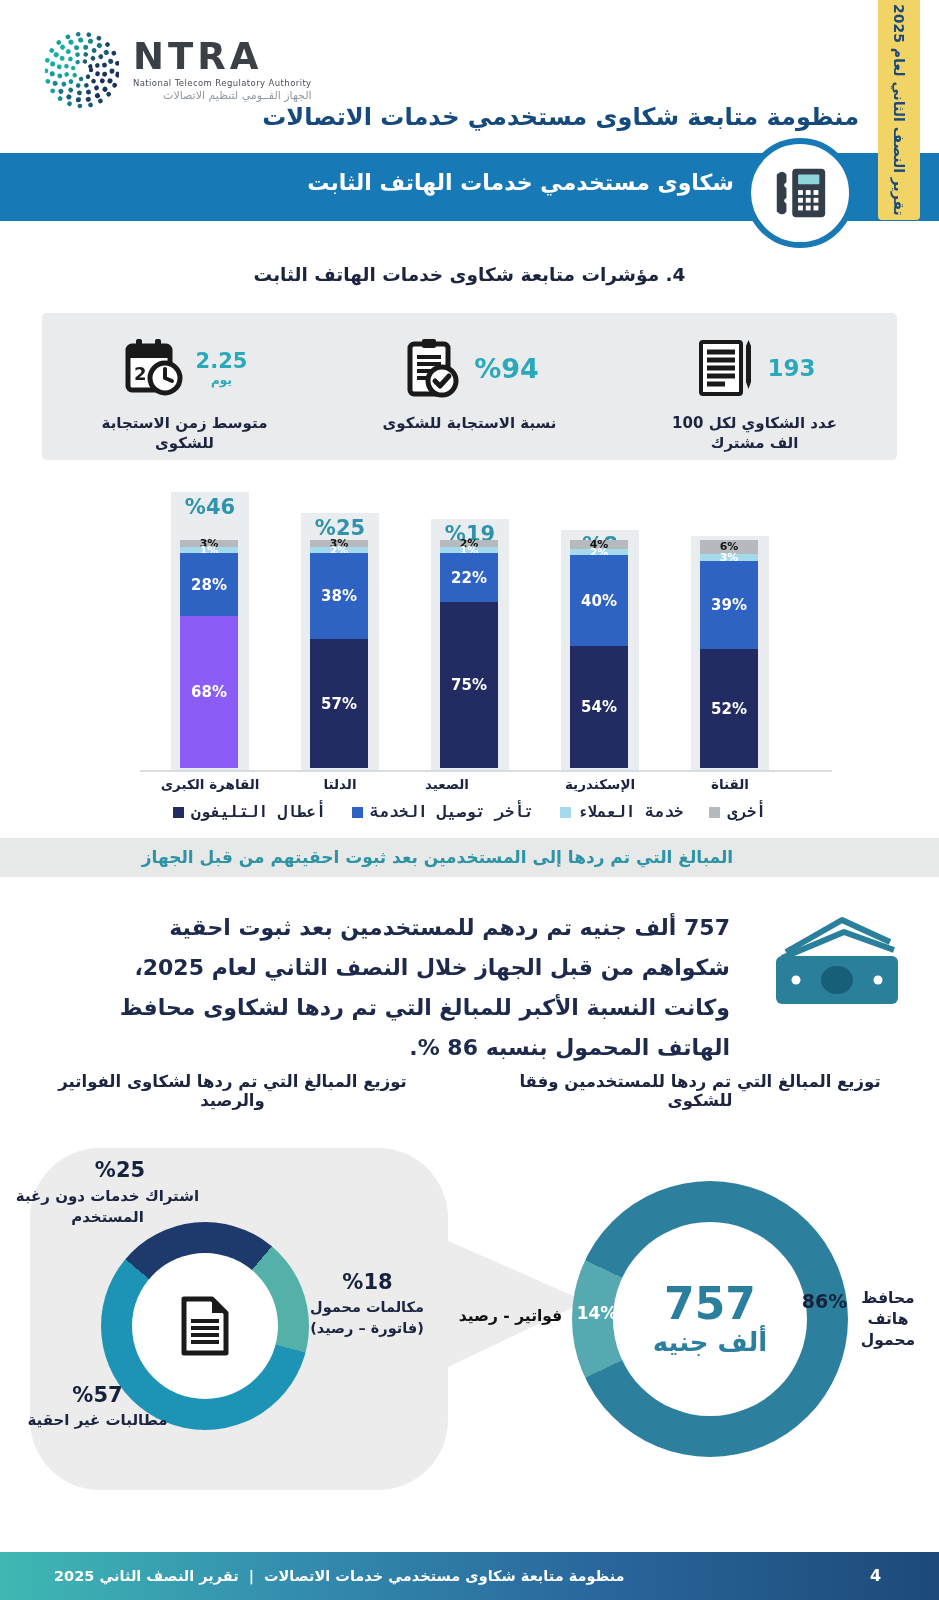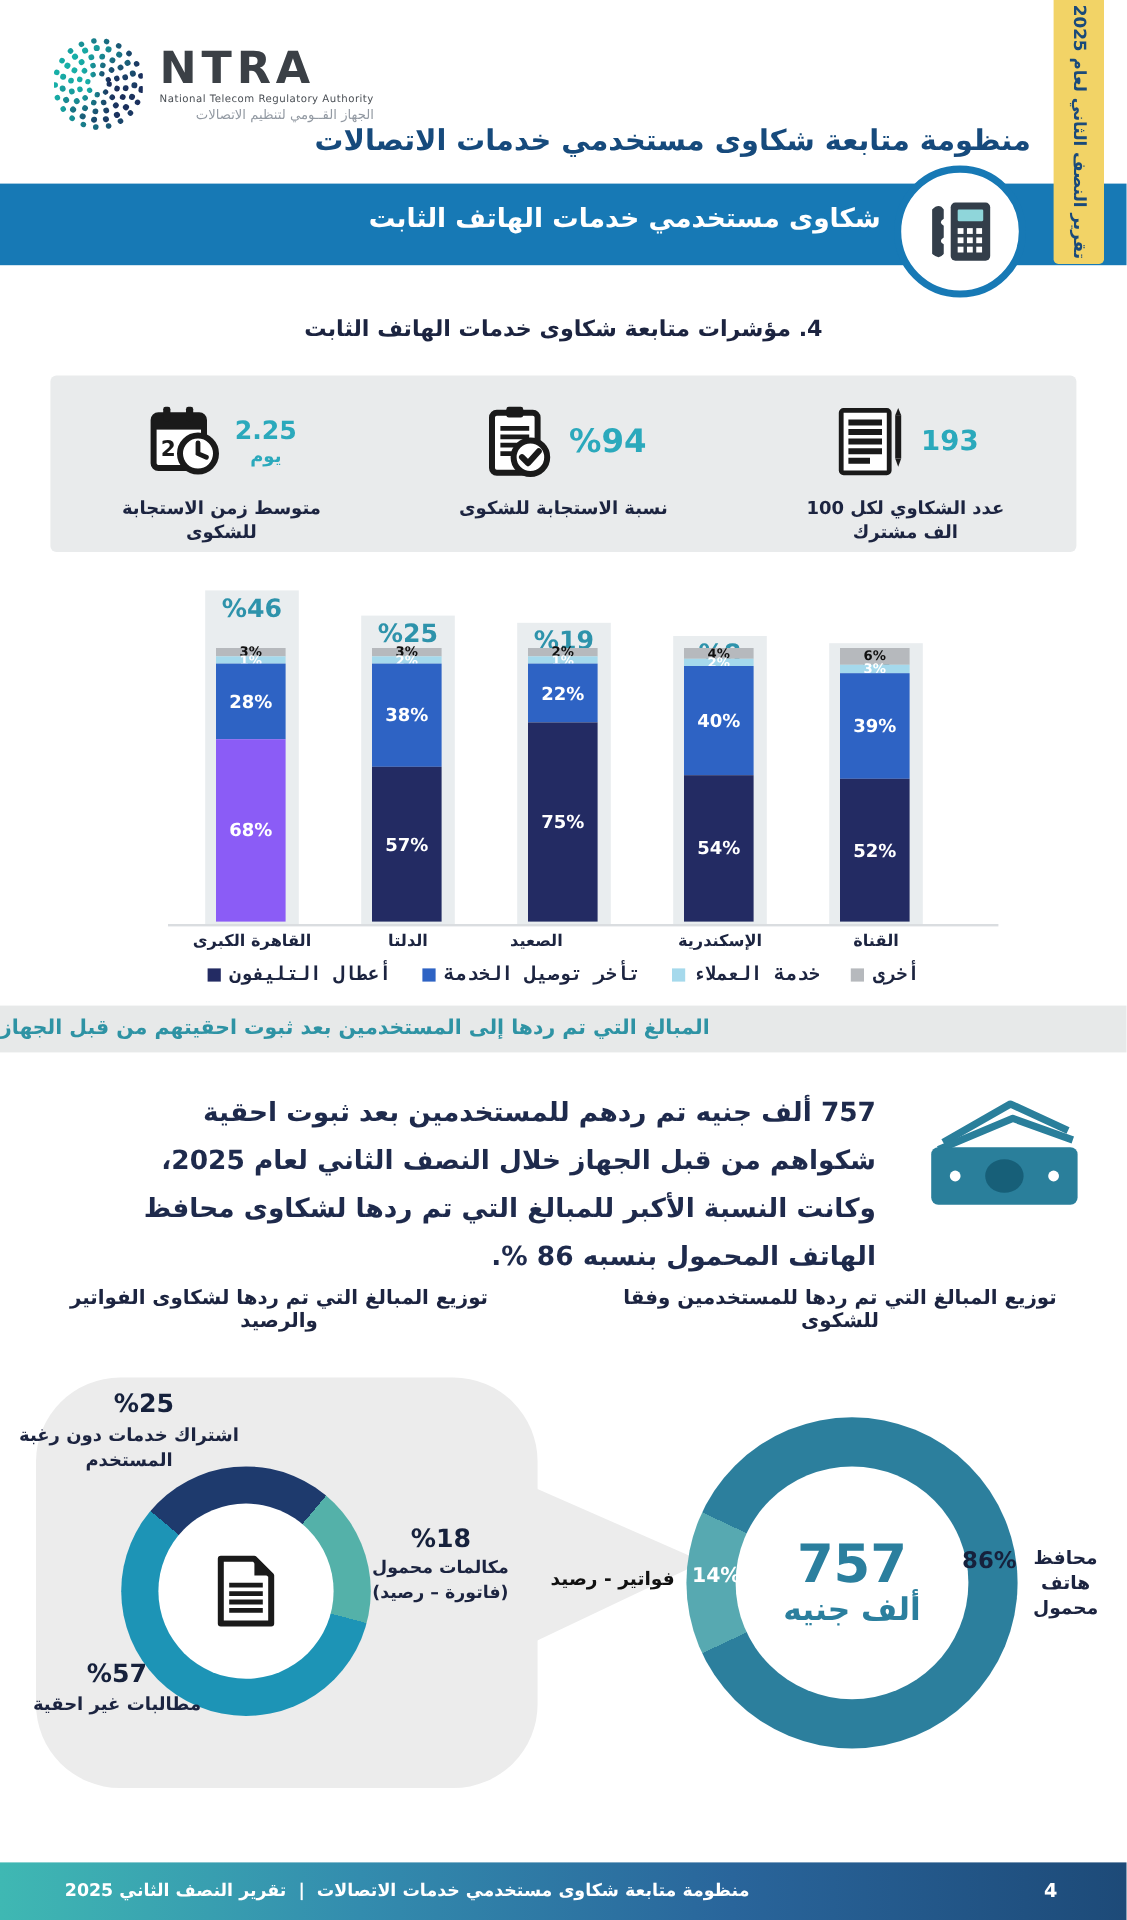--- a/index.html
+++ b/index.html
@@ -39,21 +39,21 @@
   .slab.dark{color:#111;}
   .slab.light{color:#fff;}
   .blab{font-size:15px;font-weight:bold;color:#fff;}
   .cat-label{position:absolute;top:306px;width:130px;text-align:center;font-size:13.5px;font-weight:bold;color:#1c2440;direction:rtl;}
   .legend{position:absolute;left:0;top:332px;width:939px;display:flex;justify-content:center;gap:26px;}
   .legend-item{display:flex;align-items:center;gap:7px;}
   .legend-sq{width:11px;height:11px;}
   .legend-label{font-size:16px;font-weight:bold;color:#1c2440;direction:rtl;font-family:Liberation Mono, monospace;}
   
   .band{position:absolute;left:0;top:838px;width:939px;height:39px;background:#e7e9e9;}
-  .band-text{line-height:39px;text-align:left;padding-right:64px;font-size:17px;font-weight:bold;color:#2e93a4;direction:rtl;}
+  .band-text{line-height:39px;text-align:center;padding-right:64px;font-size:17px;font-weight:bold;color:#2e93a4;direction:rtl;}
   .para{position:absolute;left:85px;top:908px;width:645px;font-size:22px;line-height:40px;font-weight:bold;
         color:#1e2a4c;direction:rtl;text-align:right;}
   .money-icon{position:absolute;left:772px;top:912px;}
   
   .donut-title{position:absolute;top:1072px;text-align:center;font-size:16.5px;font-weight:bold;color:#1c2440;direction:rtl;}
   .blob{position:absolute;left:30px;top:1148px;width:418px;height:342px;background:#ececec;border-radius:70px;}
   .wedge{position:absolute;left:446px;top:1240px;width:140px;height:128px;background:#ececec;
         clip-path:polygon(0 0,0 100%,100% 48%);}
   .ring{position:absolute;border-radius:50%;}
   .hole{position:absolute;border-radius:50%;background:#fff;display:flex;flex-direction:column;align-items:center;justify-content:center;}
@@ -132,21 +132,21 @@
           <rect x="6" y="10" width="42" height="44" rx="4" fill="#fff" stroke="#1a1a1a" stroke-width="5"></rect>
           <rect x="6" y="10" width="42" height="12" fill="#1a1a1a"></rect>
           <rect x="14" y="3" width="6" height="12" rx="2" fill="#1a1a1a"></rect>
           <rect x="33" y="3" width="6" height="12" rx="2" fill="#1a1a1a"></rect>
           <text x="12" y="44" font-size="18" font-weight="bold" fill="#1a1a1a">2</text>
           <circle cx="43" cy="42" r="15" fill="#fff" stroke="#1a1a1a" stroke-width="5"></circle>
           <path d="M43,42 L43,33 M43,42 L50,45" stroke="#1a1a1a" stroke-width="4" stroke-linecap="round" fill="none"></path>
         </svg>
         <div class="kpi-value">
           <div style="font-size:21px;">2.25</div>
-          <div style="font-size:15px;">يوم</div>
+          <div style="font-size:12px;">يوم</div>
         </div>
       </div>
       <div class="kpi-label">متوسط زمن الاستجابة للشكوى</div>
     </div>
     <div class="kpi">
       <div class="kpi-row">
         <svg width="64" height="64" viewBox="0 0 64 64">
           <rect x="10" y="8" width="38" height="50" rx="4" fill="#fff" stroke="#1a1a1a" stroke-width="5"></rect>
           <rect x="22" y="3" width="14" height="9" rx="2" fill="#1a1a1a"></rect>
           <path d="M17,21 h24 M17,28 h24 M17,35 h24 M17,42 h12" stroke="#1a1a1a" stroke-width="4" fill="none"></path>

